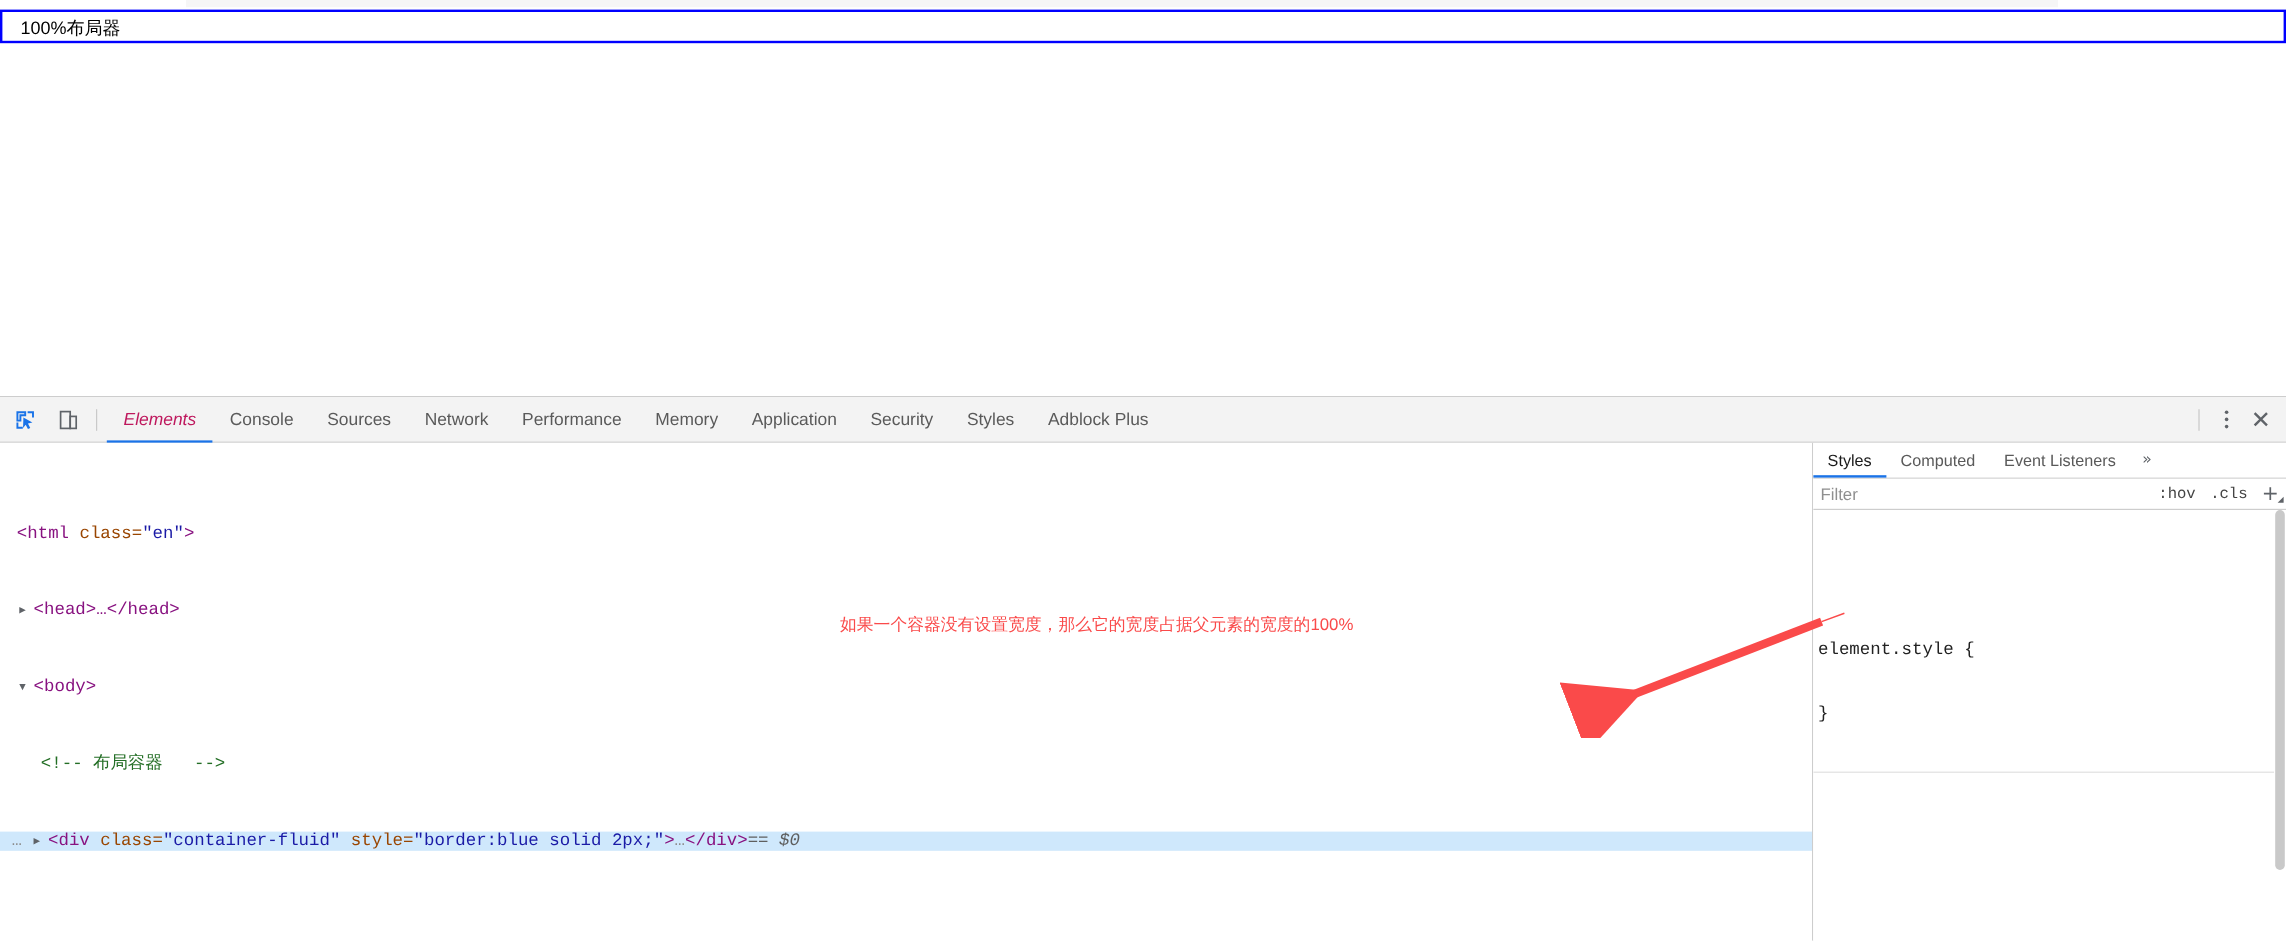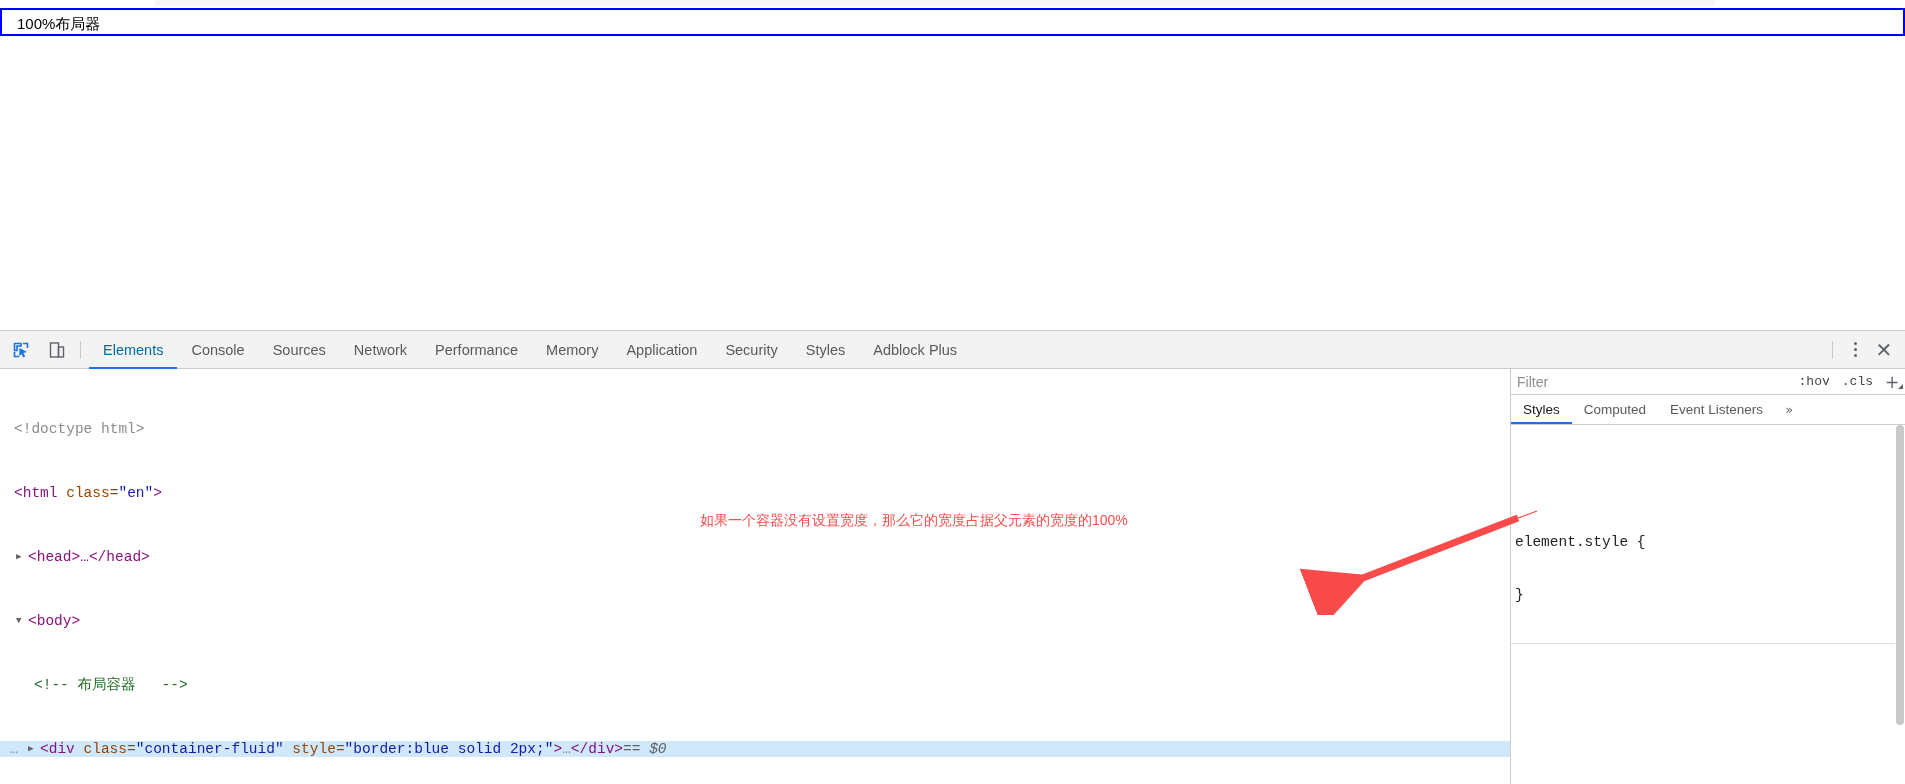--- a/index.html
+++ b/index.html
@@ -91,21 +91,22 @@
     align-items: center;
     padding: 0 14px;
     font-family: "Liberation Sans", sans-serif;
     font-size: 14.5px;
     color: #5a5a5a;
     white-space: nowrap;
     cursor: pointer;
     box-sizing: border-box;
   }
   .dt-tab.active {
-    color: #0369a1;
+    color: #be185d;
+    font-style: italic;
   }
   .dt-tab.active::after {
     content: "";
     position: absolute;
     left: 0; right: 0; bottom: 0;
     height: 2px;
     background: #1a73e8;
   }
   #dt-toolbar-right {
     margin-left: auto;
@@ -427,23 +428,20 @@
         </div>
       <div class="closex">✕</div>
     </div>
   </div>
 
   <div id="dt-body">
 
     <div id="dom-pane">
       <div id="dom-tree">
 
-        <div class="dom-row">
-          <span class="tok-gray">&lt;!doctype html&gt;</span>
-        </div>
 
         <div class="dom-row">
           <span class="tok-tag">&lt;html</span><span class="tok-attr"> class=</span><span class="tok-val">"en"</span><span class="tok-tag">&gt;</span>
         </div>
 
         <div class="dom-row indent1">
           <span class="tri">▶</span><span class="tok-tag">&lt;head&gt;…&lt;/head&gt;</span>
         </div>
 
         <div class="dom-row indent1">
@@ -459,41 +457,41 @@
         </div>
 
         
 
         
 
       </div>
     </div>
 
     <div id="styles-pane">
-
-      <div id="styles-filterbar">
-        <input id="filter-input" type="text" value="" placeholder="Filter" style="">
-        <div class="fb-btn">:hov</div>
-        <div class="fb-btn">.cls</div>
-        <div class="fb-plus">+</div>
-      </div>
 
       <div id="styles-tabbar">
         <div class="st-tab active">
             <span>Styles</span>
           </div>
         <div class="st-tab">
             <span>Computed</span>
           </div>
         <div class="st-tab">
             <span>Event Listeners</span>
           </div>
         <div class="st-more">»</div>
       </div>
 
+      <div id="styles-filterbar">
+        <input id="filter-input" type="text" value="" placeholder="Filter" style="">
+        <div class="fb-btn">:hov</div>
+        <div class="fb-btn">.cls</div>
+        <div class="fb-plus">+</div>
+      </div>
+
       <div id="styles-content">
 
         
         <div class="rule-block">
           <div class="rule-head">
             <span class="sel"><span>element.style</span> {</span>
           </div>
           <div class="brace">}</div>
         </div>
 

